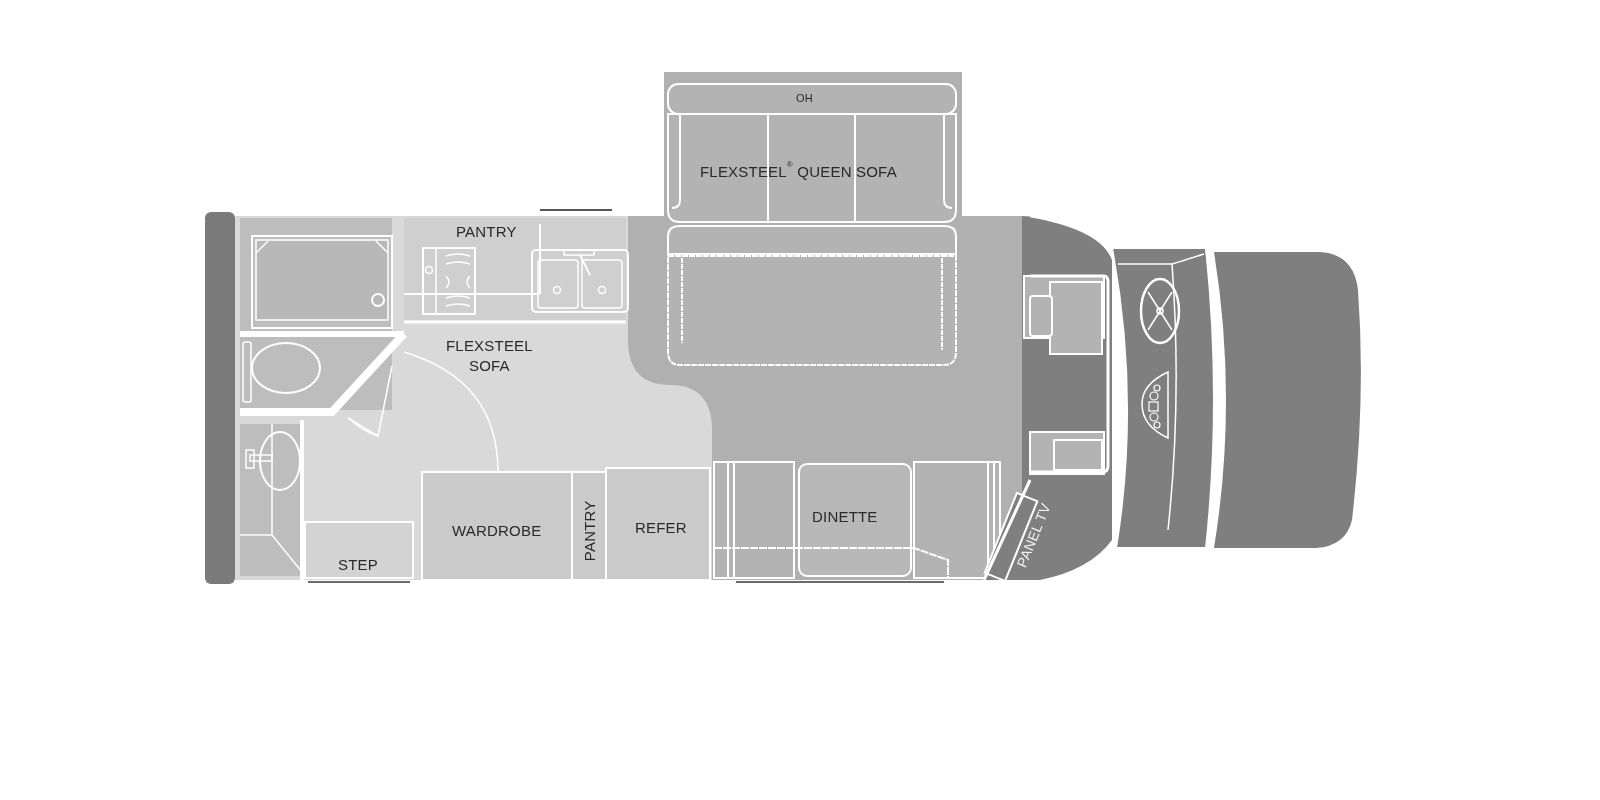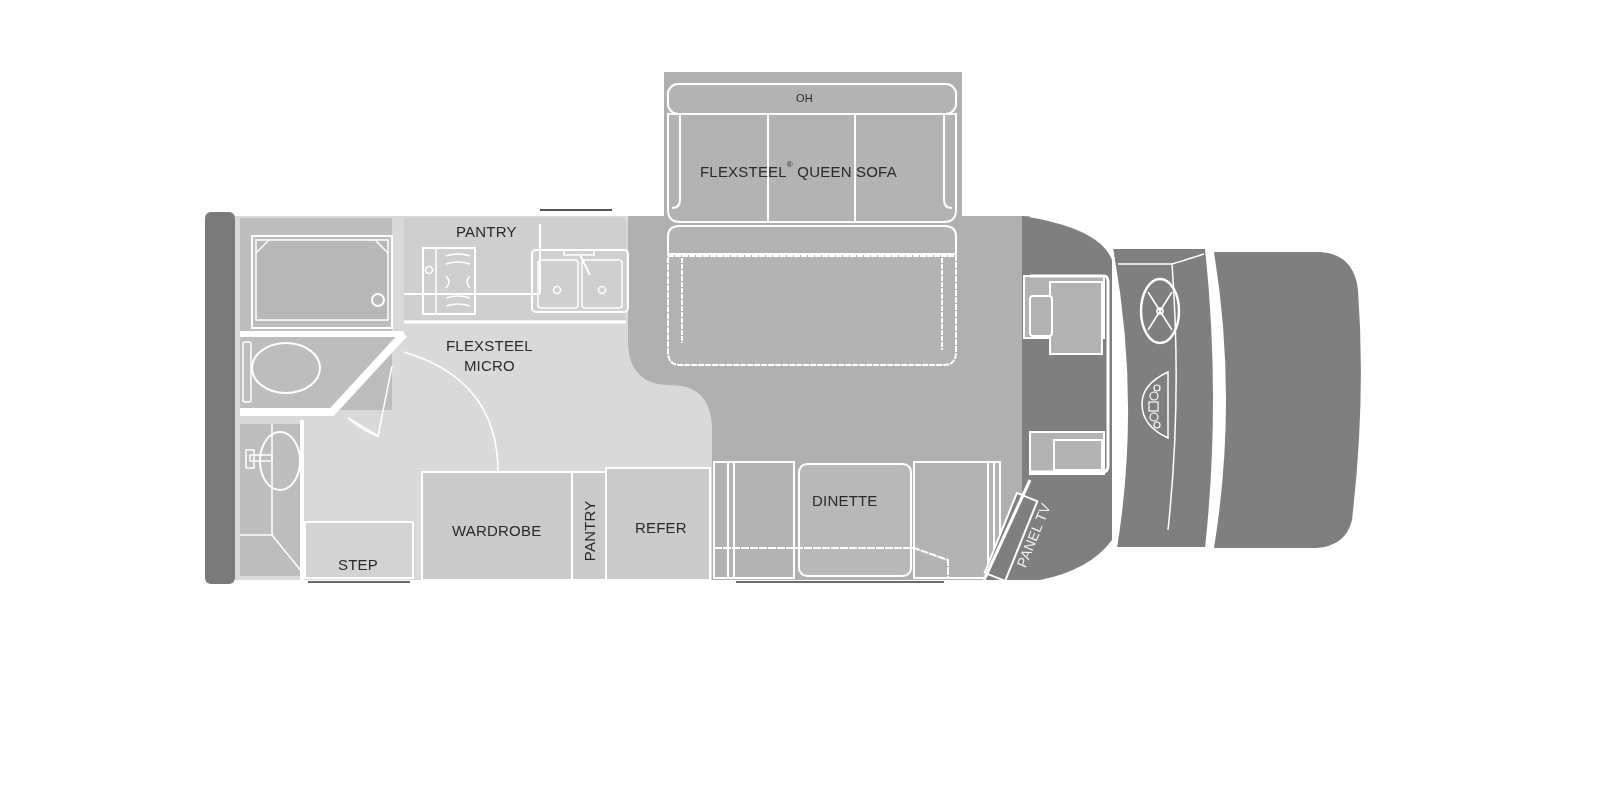--- a/index.html
+++ b/index.html
@@ -131,20 +131,20 @@
   <path d="M1214,252 H1320 Q1354,254 1358,290 Q1366,400 1352,520 Q1346,546 1316,548 H1214 Q1238,400 1214,252 Z" fill="#7f7f7f"></path>
 </svg>
 
 <div class="lbl" style="left:796px; top:91px; font-size:11px;">OH</div>
 <div class="lbl" style="left:700px; top:162px;">
   <span>FLEXSTEEL</span><sup>®</sup><span> QUEEN SOFA</span>
 </div>
 <div class="lbl" style="left:456px; top:222px;">PANTRY</div>
 <div class="lbl" style="left:446px; top:336px;">
   <div>FLEXSTEEL</div>
-  <div>MICRO</div>
+  <div>SOFA</div>
 </div>
 <div class="lbl" style="left:452px; top:521px;">WARDROBE</div>
 <div class="lbl vert" style="left:560px; top:521px; width:60px;">PANTRY</div>
 <div class="lbl" style="left:635px; top:518px;">REFER</div>
 <div class="lbl" style="left:338px; top:555px;text-align:center;">STEP</div>
-<div class="lbl" style="left:812px; top:491px;text-align:center;">DINETTE</div>
+<div class="lbl" style="left:812px; top:507px;text-align:center;">DINETTE</div>
 <div class="lbl tilt" style="left:994px; top:526px; width:80px; color:#f2f2f2; font-size:14px;">PANEL TV</div>
 
 </body></html>

